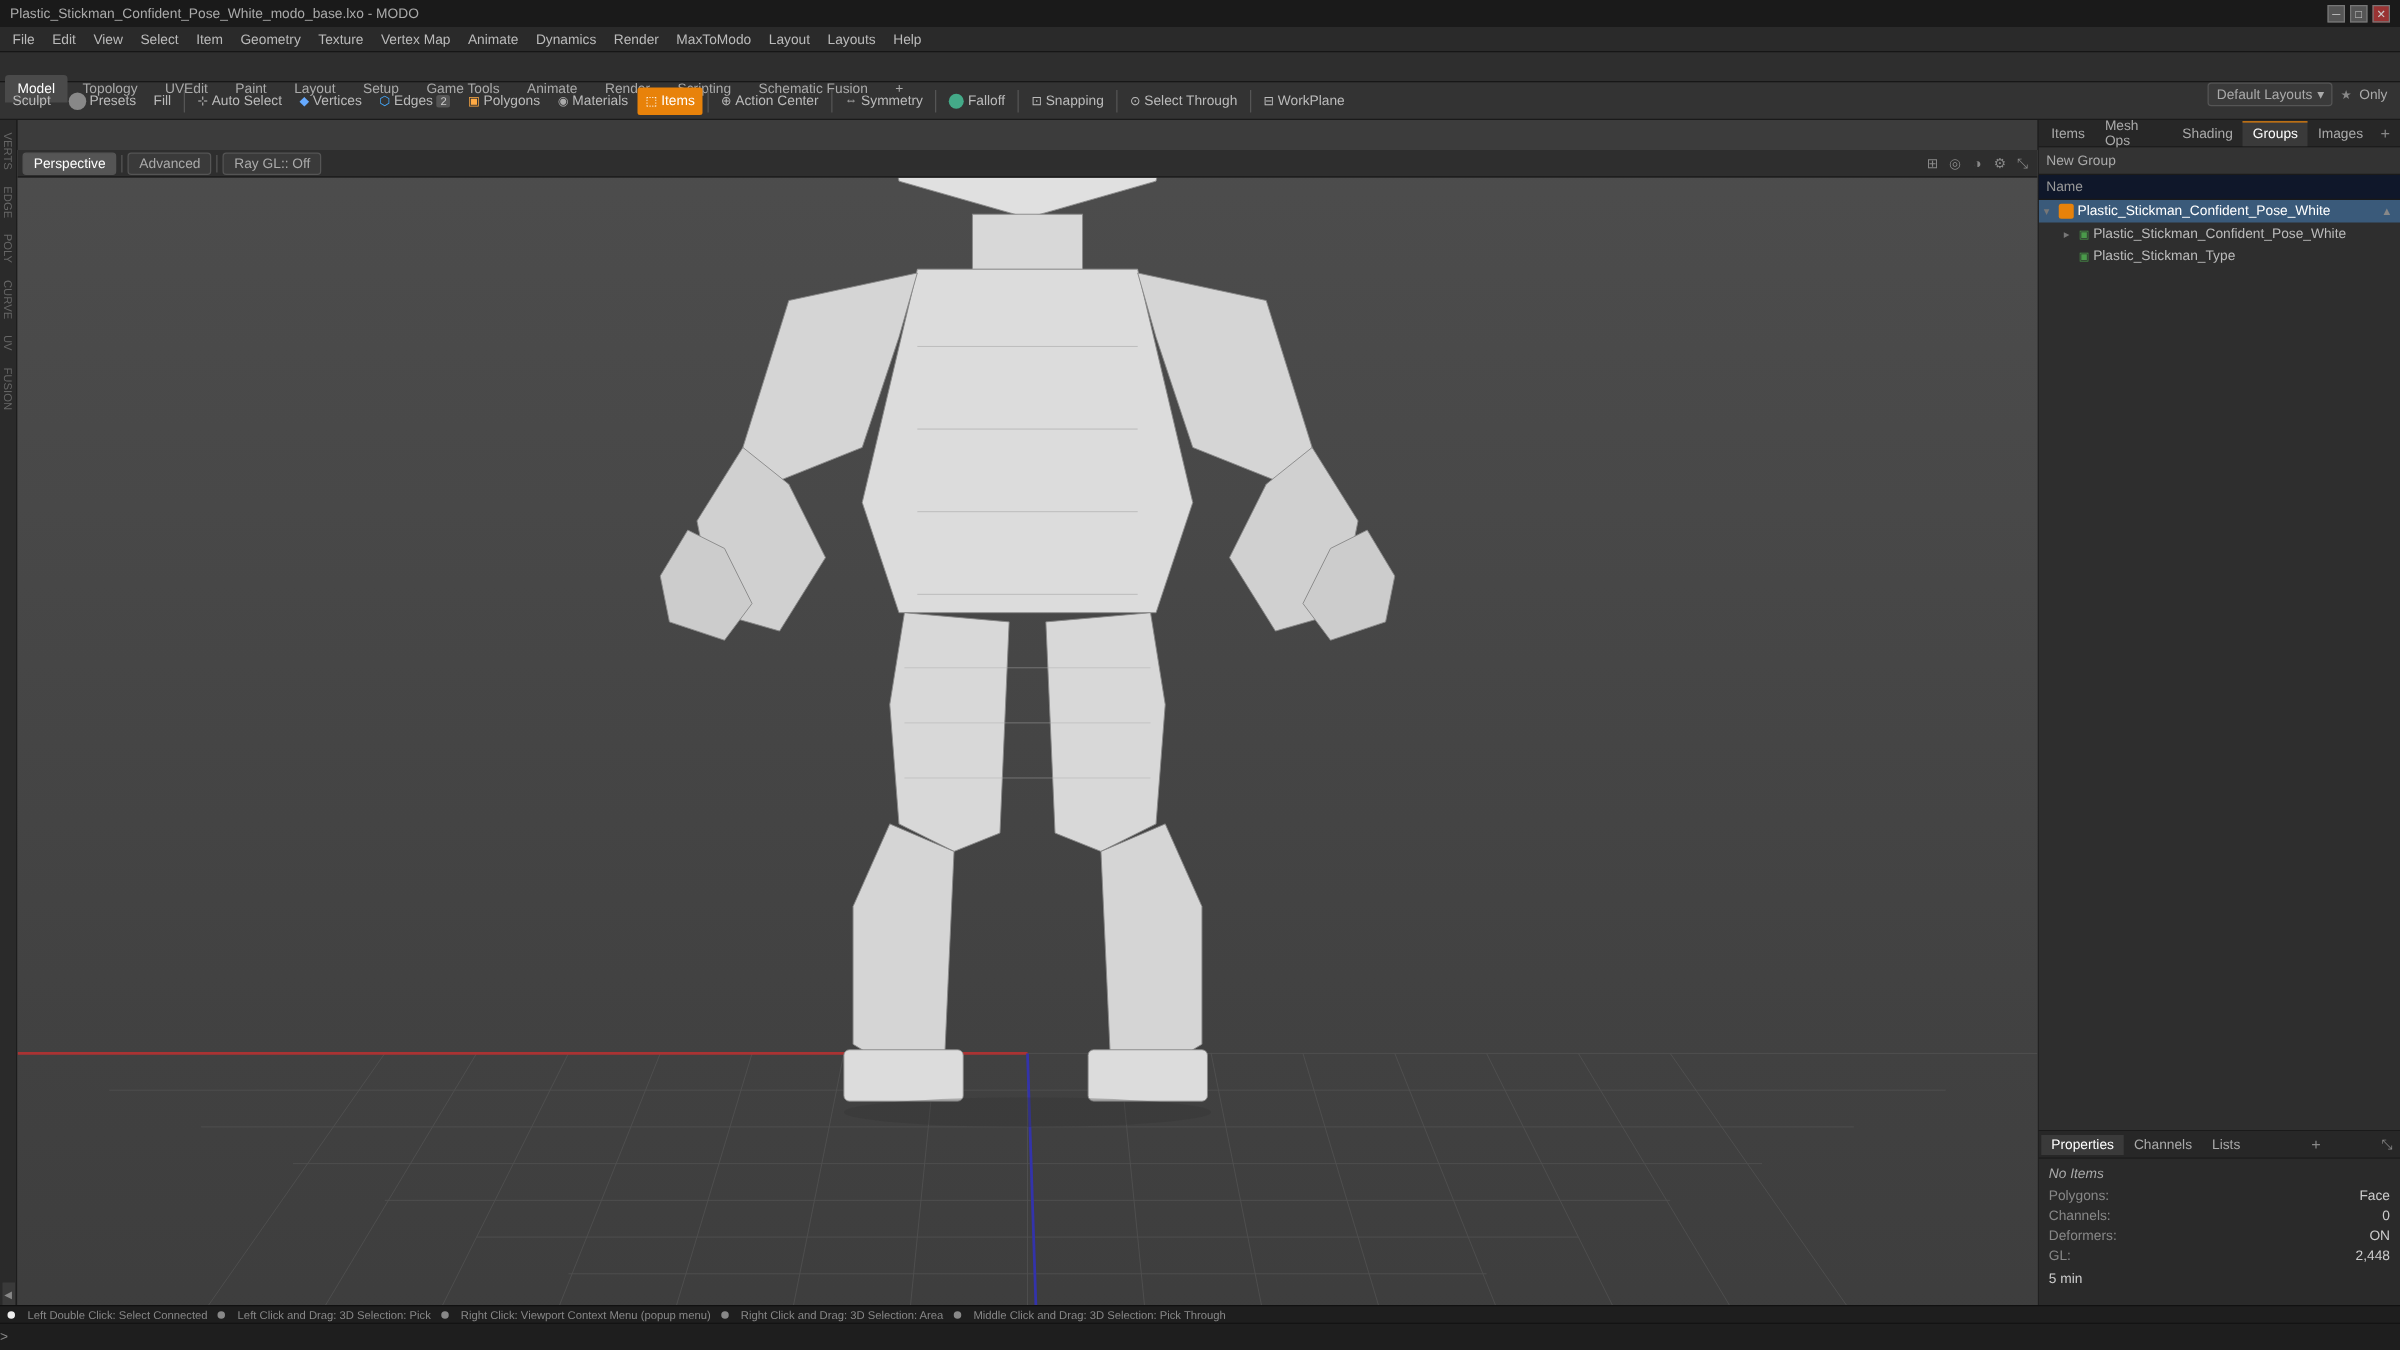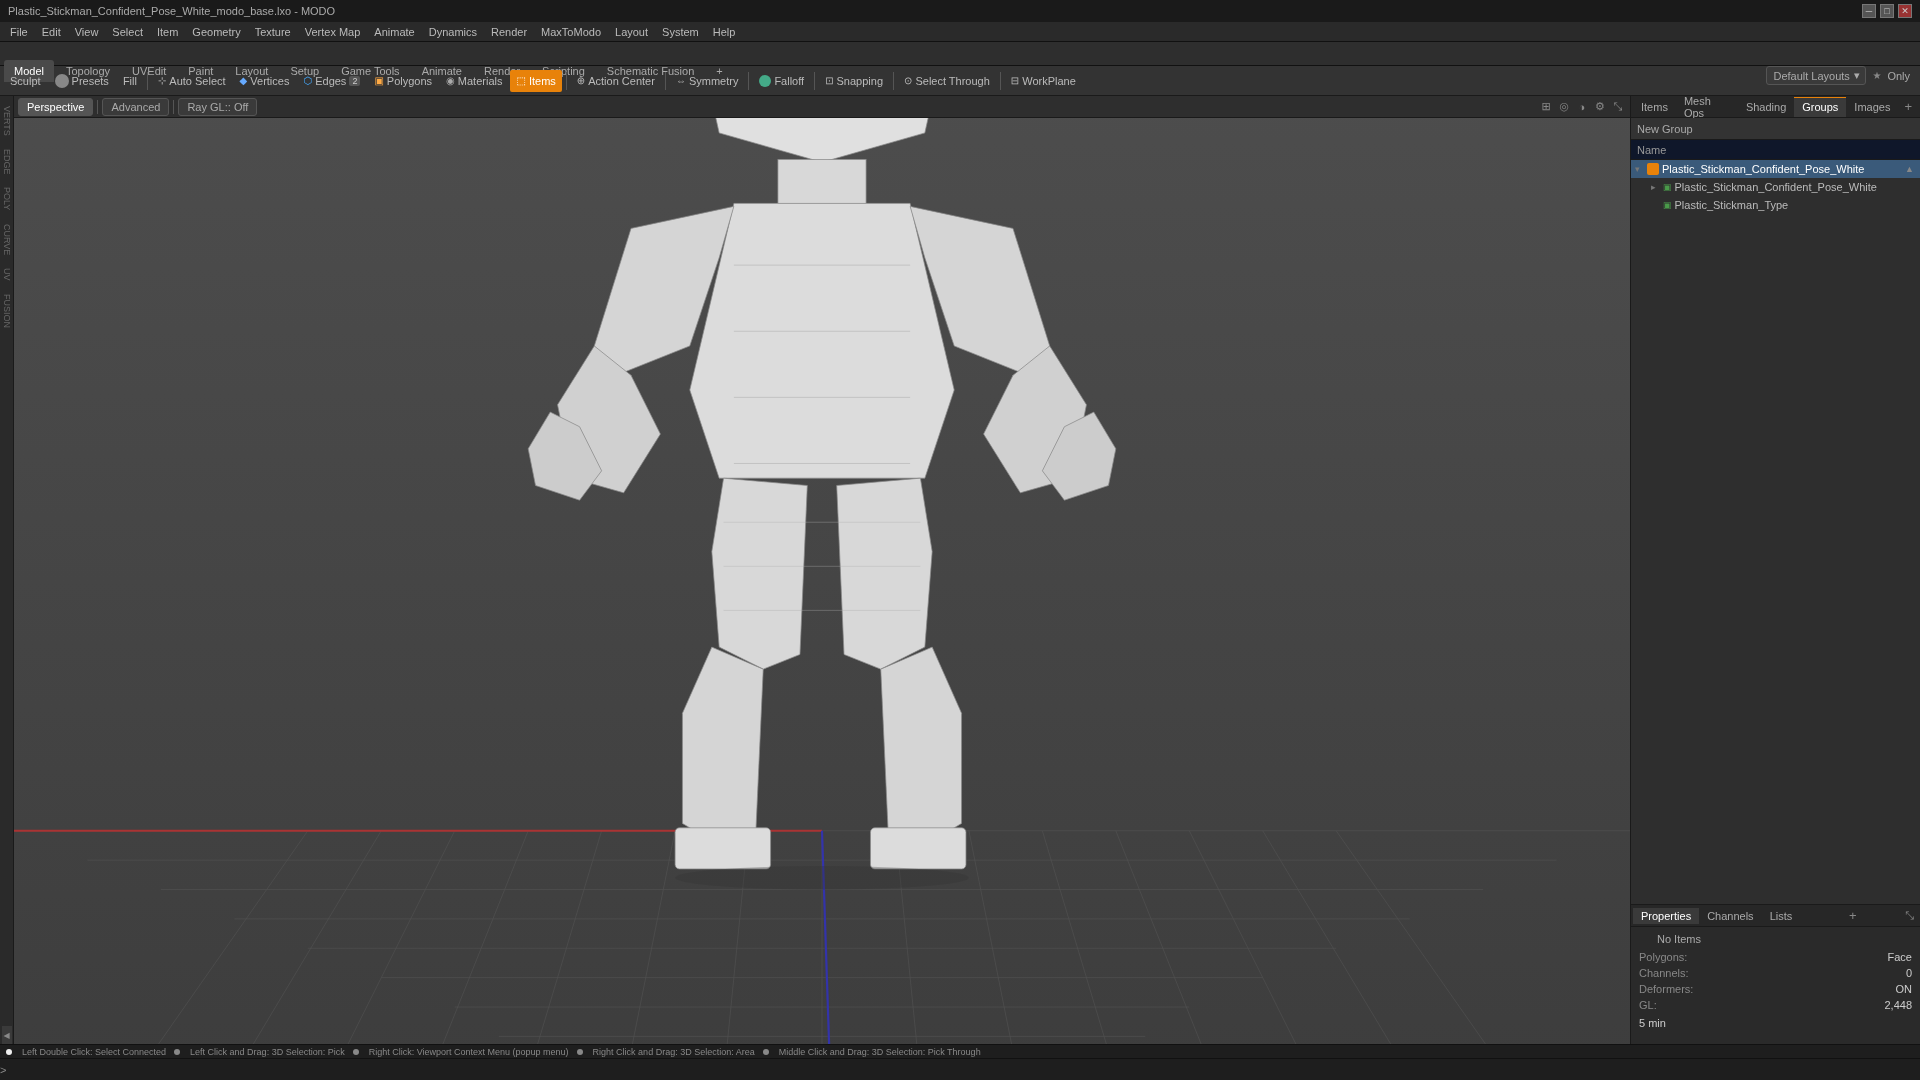--- a/index.html
+++ b/index.html
@@ -171,20 +171,21 @@
       padding-top: 4px;
       gap: 1px;
     }
 
     
     #viewport-area {
       flex: 1;
       position: relative;
       background: #4a4a4a;
       overflow: hidden;
+      margin-top: 24px;
     }
 
     
     #viewport-toolbar {
       height: 22px;
       background: #2e2e2e;
       display: flex;
       align-items: center;
       padding: 0 4px;
       gap: 4px;
@@ -359,21 +360,21 @@
       font-size: 11px;
       color: #aaa;
     }
     .stats-row {
       display: flex;
       justify-content: space-between;
       line-height: 16px;
     }
     .stats-label { color: #888; }
     .stats-value { color: #ccc; }
-    .stats-title { color: #aaa; margin-bottom: 2px; margin-left: 18px; }
+    .stats-title { color: #aaa; font-style: italic; margin-bottom: 2px; }
 
     
     #status-bar {
       height: 14px;
       background: #1e1e1e;
       display: flex;
       align-items: center;
       padding: 0 6px;
       font-size: 9px;
       color: #888;
@@ -449,21 +450,21 @@
   <div class="menu-item">Select</div>
   <div class="menu-item">Item</div>
   <div class="menu-item">Geometry</div>
   <div class="menu-item">Texture</div>
   <div class="menu-item">Vertex Map</div>
   <div class="menu-item">Animate</div>
   <div class="menu-item">Dynamics</div>
   <div class="menu-item">Render</div>
   <div class="menu-item">MaxToModo</div>
   <div class="menu-item">Layout</div>
-  <div class="menu-item">System</div>
+  <div class="menu-item">Layouts</div>
   <div class="menu-item">Help</div>
 </div>
 
 <div id="top-tab-bar">
   <div id="top-tab-bar-left">
     <div class="top-tab active">Model</div>
     <div class="top-tab">Topology</div>
     <div class="top-tab">UVEdit</div>
     <div class="top-tab">Paint</div>
     <div class="top-tab">Layout</div>

